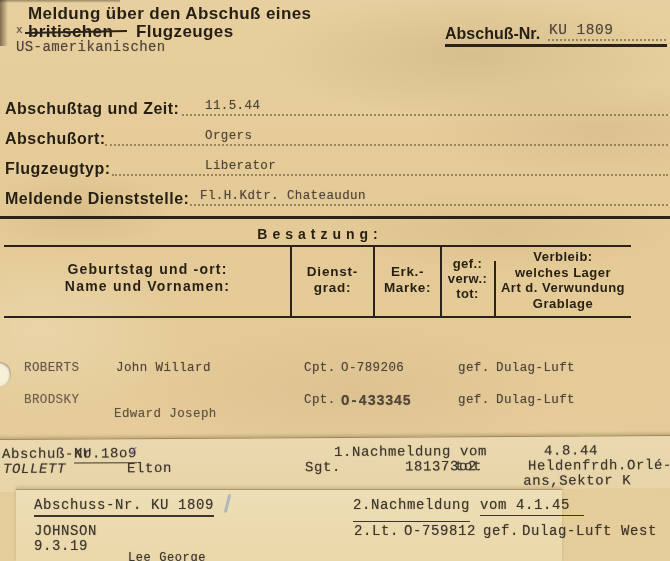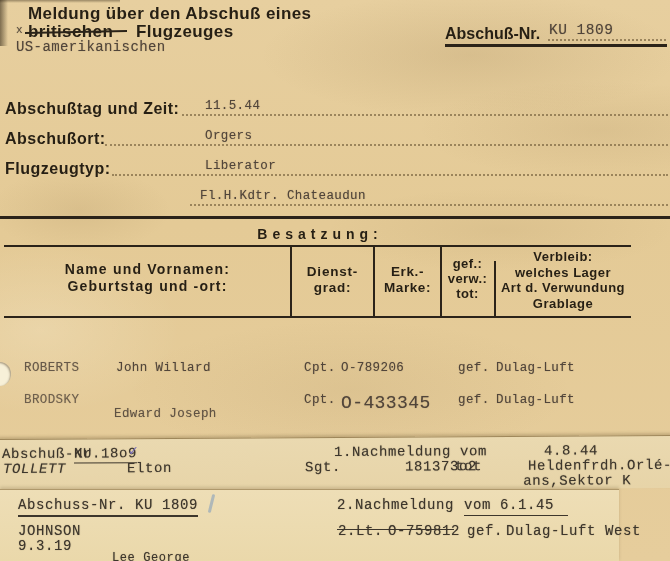--- a/index.html
+++ b/index.html
@@ -51,36 +51,37 @@
   <div class="leader" style="left:182px;top:113px;width:486px;"></div>
 
   <div class="abs print" style="left:5px;top:130px;font-size:16px;letter-spacing:.5px;">Abschußort:</div>
   <div class="abs type" style="left:205px;top:129px;font-size:12.5px;letter-spacing:.4px;">Orgers</div>
   <div class="leader" style="left:105px;top:143px;width:563px;"></div>
 
   <div class="abs print" style="left:5px;top:160px;font-size:16px;letter-spacing:.5px;">Flugzeugtyp:</div>
   <div class="abs type" style="left:205px;top:159px;font-size:12.5px;letter-spacing:.4px;">Liberator</div>
   <div class="leader" style="left:112px;top:173px;width:556px;"></div>
 
+  <div class="abs print" style="left:5px;top:190px;font-size:16px;letter-spacing:.5px;">Meldende Dienststelle:</div>
   <div class="abs type" style="left:200px;top:189px;font-size:12.5px;letter-spacing:.4px;">Fl.H.Kdtr. Chateaudun</div>
   <div class="leader" style="left:190px;top:203px;width:478px;"></div>
 
   <div class="rule" style="left:0;top:216px;width:670px;height:3px;"></div>
   <div class="abs print center" style="left:140px;top:226px;width:360px;font-size:14px;letter-spacing:5px;">Besatzung:</div>
 
   <div class="rule" style="left:4px;top:245px;width:627px;height:2px;"></div>
   <div class="rule" style="left:4px;top:316px;width:627px;height:2px;"></div>
   <div class="rule" style="left:290px;top:245px;width:2px;height:73px;"></div>
   <div class="rule" style="left:373px;top:245px;width:2px;height:73px;"></div>
   <div class="rule" style="left:440px;top:245px;width:2px;height:73px;"></div>
   <div class="rule" style="left:494px;top:261px;width:1.5px;height:57px;"></div>
 
   <div class="abs print center" style="left:5px;top:261px;width:285px;font-size:14px;letter-spacing:1.2px;line-height:17px;">
+    <div>Geburtstag und -ort:</div>
     <div>Name und Vornamen:</div>
-    <div>Geburtstag und -ort:</div>
   </div>
   <div class="abs print center" style="left:292px;top:264px;width:81px;font-size:13.5px;letter-spacing:.8px;line-height:16px;">
     <div>Dienst-</div>
     <div>grad:</div>
   </div>
   <div class="abs print center" style="left:375px;top:264px;width:65px;font-size:13.5px;letter-spacing:.6px;line-height:16px;">
     <div>Erk.-</div>
     <div>Marke:</div>
   </div>
   <div class="abs print center" style="left:441px;top:256px;width:53px;font-size:13px;letter-spacing:.4px;line-height:15px;">
@@ -100,21 +101,21 @@
     <span class="abs type" style="left:116px;top:361px;font-size:12.5px;letter-spacing:.4px;">John Willard</span>
     <span class="abs type" style="left:304px;top:361px;font-size:12.5px;letter-spacing:.4px;">Cpt.</span>
     <span class="abs type" style="left:341px;top:361px;font-size:12.5px;letter-spacing:.4px;">O-789206</span>
     <span class="abs type" style="left:458px;top:361px;font-size:12.5px;letter-spacing:.4px;">gef.</span>
     <span class="abs type" style="left:496px;top:361px;font-size:12.5px;letter-spacing:.4px;">Dulag-Luft</span>
   </div>
   <div>
     <span class="abs type" style="left:24px;top:393px;font-size:12.5px;letter-spacing:.4px;opacity:.8;">BRODSKY</span>
     <span class="abs type" style="left:114px;top:393px;font-size:12.5px;letter-spacing:.4px;opacity:.9;margin-top:14px;">Edward Joseph</span>
     <span class="abs type" style="left:304px;top:393px;font-size:12.5px;letter-spacing:.4px;">Cpt.</span>
-    <span class="abs type" style="left:341px;top:393px;font-size:18px;letter-spacing:.4px;">O-433345</span>
+    <span class="abs type" style="left:341px;top:393px;font-size:14px;letter-spacing:.4px;font-weight:bold;">O-433345</span>
     <span class="abs type" style="left:458px;top:393px;font-size:12.5px;letter-spacing:.4px;">gef.</span>
     <span class="abs type" style="left:496px;top:393px;font-size:12.5px;letter-spacing:.4px;">Dulag-Luft</span>
   </div>
 
   <div class="abs" style="left:-2px;top:437px;width:674px;height:52px;transform:rotate(-0.35deg);
               background:linear-gradient(180deg,#ead9b0,#e7d4a8);
               border-top:1px solid rgba(140,115,70,.8);box-shadow:0 -2px 3px rgba(90,70,35,.25);">
     <span class="abs type-slip" style="left:4px;top:6px;font-size:14px;letter-spacing:.6px;">Abschuß-Nr.</span>
     <span class="abs type-slip" style="left:76px;top:6px;font-size:14px;letter-spacing:.6px;border-bottom:1.5px solid #3d362c;padding-bottom:1px;">KU 18o9</span>
     <span class="abs" style="left:130px;top:4px;font-size:13px;color:#7a6fb5;font-family:'DejaVu Sans',sans-serif;">✓</span>
@@ -123,27 +124,27 @@
 
     <span class="abs type-slip" style="left:5px;top:21px;font-size:14px;letter-spacing:.6px;font-style:italic;">TOLLETT</span>
     <span class="abs type-slip" style="left:129px;top:21px;font-size:14px;letter-spacing:.6px;">Elton</span>
     <span class="abs type-slip" style="left:307px;top:21px;font-size:14px;letter-spacing:.6px;">Sgt.</span>
     <span class="abs type-slip" style="left:370px;top:21px;font-size:14px;letter-spacing:.6px;margin-left:37px;">181373o2</span>
     <span class="abs type-slip" style="left:457px;top:21px;font-size:14px;letter-spacing:.6px;">tot</span>
     <span class="abs type-slip" style="left:513px;top:21px;font-size:14px;letter-spacing:.6px;margin-left:17px;">Heldenfrdh.Orlé-</span>
     <span class="abs type-slip" style="left:525px;top:36px;font-size:14px;letter-spacing:.6px;">ans,Sektor K</span>
   </div>
 
-  <div class="abs" style="left:0;top:489px;width:619px;height:72px;
+  <div class="abs" style="left:16px;top:489px;width:546px;height:72px;
               background:linear-gradient(180deg,#eedeb6,#ead8aa);
               border-top:1px solid rgba(150,125,80,.7);box-shadow:0 -2px 3px rgba(90,70,35,.2);">
     <span class="abs type-slip" style="left:18px;top:7px;font-size:14px;letter-spacing:.6px;border-bottom:2px solid #3d362c;padding-bottom:2px;">Abschuss-Nr. KU 1809</span>
     <div class="abs" style="left:210px;top:4px;width:3px;height:19px;background:rgba(100,140,190,.45);transform:rotate(14deg);border-radius:2px;"></div>
-    <span class="abs type-slip" style="left:337px;top:7px;font-size:14px;letter-spacing:.6px;border-bottom:1.5px solid #3d362c;padding-bottom:16px;">2.Nachmeldung</span>
-    <span class="abs type-slip" style="left:464px;top:7px;font-size:14px;letter-spacing:.6px;border-bottom:1.5px solid #3d362c;padding-bottom:2px;padding-right:14px;">vom 6.1.45</span>
+    <span class="abs type-slip" style="left:337px;top:7px;font-size:14px;letter-spacing:.6px;border-bottom:1.5px solid #3d362c;padding-bottom:8px;">2.Nachmeldung</span>
+    <span class="abs type-slip" style="left:464px;top:7px;font-size:14px;letter-spacing:.6px;border-bottom:1.5px solid #3d362c;padding-bottom:2px;padding-right:14px;">vom 4.1.45</span>
 
     <span class="abs type-slip" style="left:18px;top:33px;font-size:14px;letter-spacing:.6px;">JOHNSON</span>
     <span class="abs type-slip" style="left:112px;top:33px;font-size:12px;letter-spacing:.6px;margin-top:28px;">Lee George</span>
     <span class="abs type-slip" style="left:338px;top:33px;font-size:14px;letter-spacing:.6px;">2.Lt.</span>
     <span class="abs type-slip" style="left:388px;top:33px;font-size:14px;letter-spacing:.6px;">O-759812</span>
     <span class="abs type-slip" style="left:467px;top:33px;font-size:14px;letter-spacing:.6px;">gef.</span>
     <span class="abs type-slip" style="left:506px;top:33px;font-size:14px;letter-spacing:.6px;">Dulag-Luft West</span>
     <span class="abs type-slip" style="left:18px;top:48px;font-size:14px;letter-spacing:.6px;">9.3.19</span>
   </div>
 

